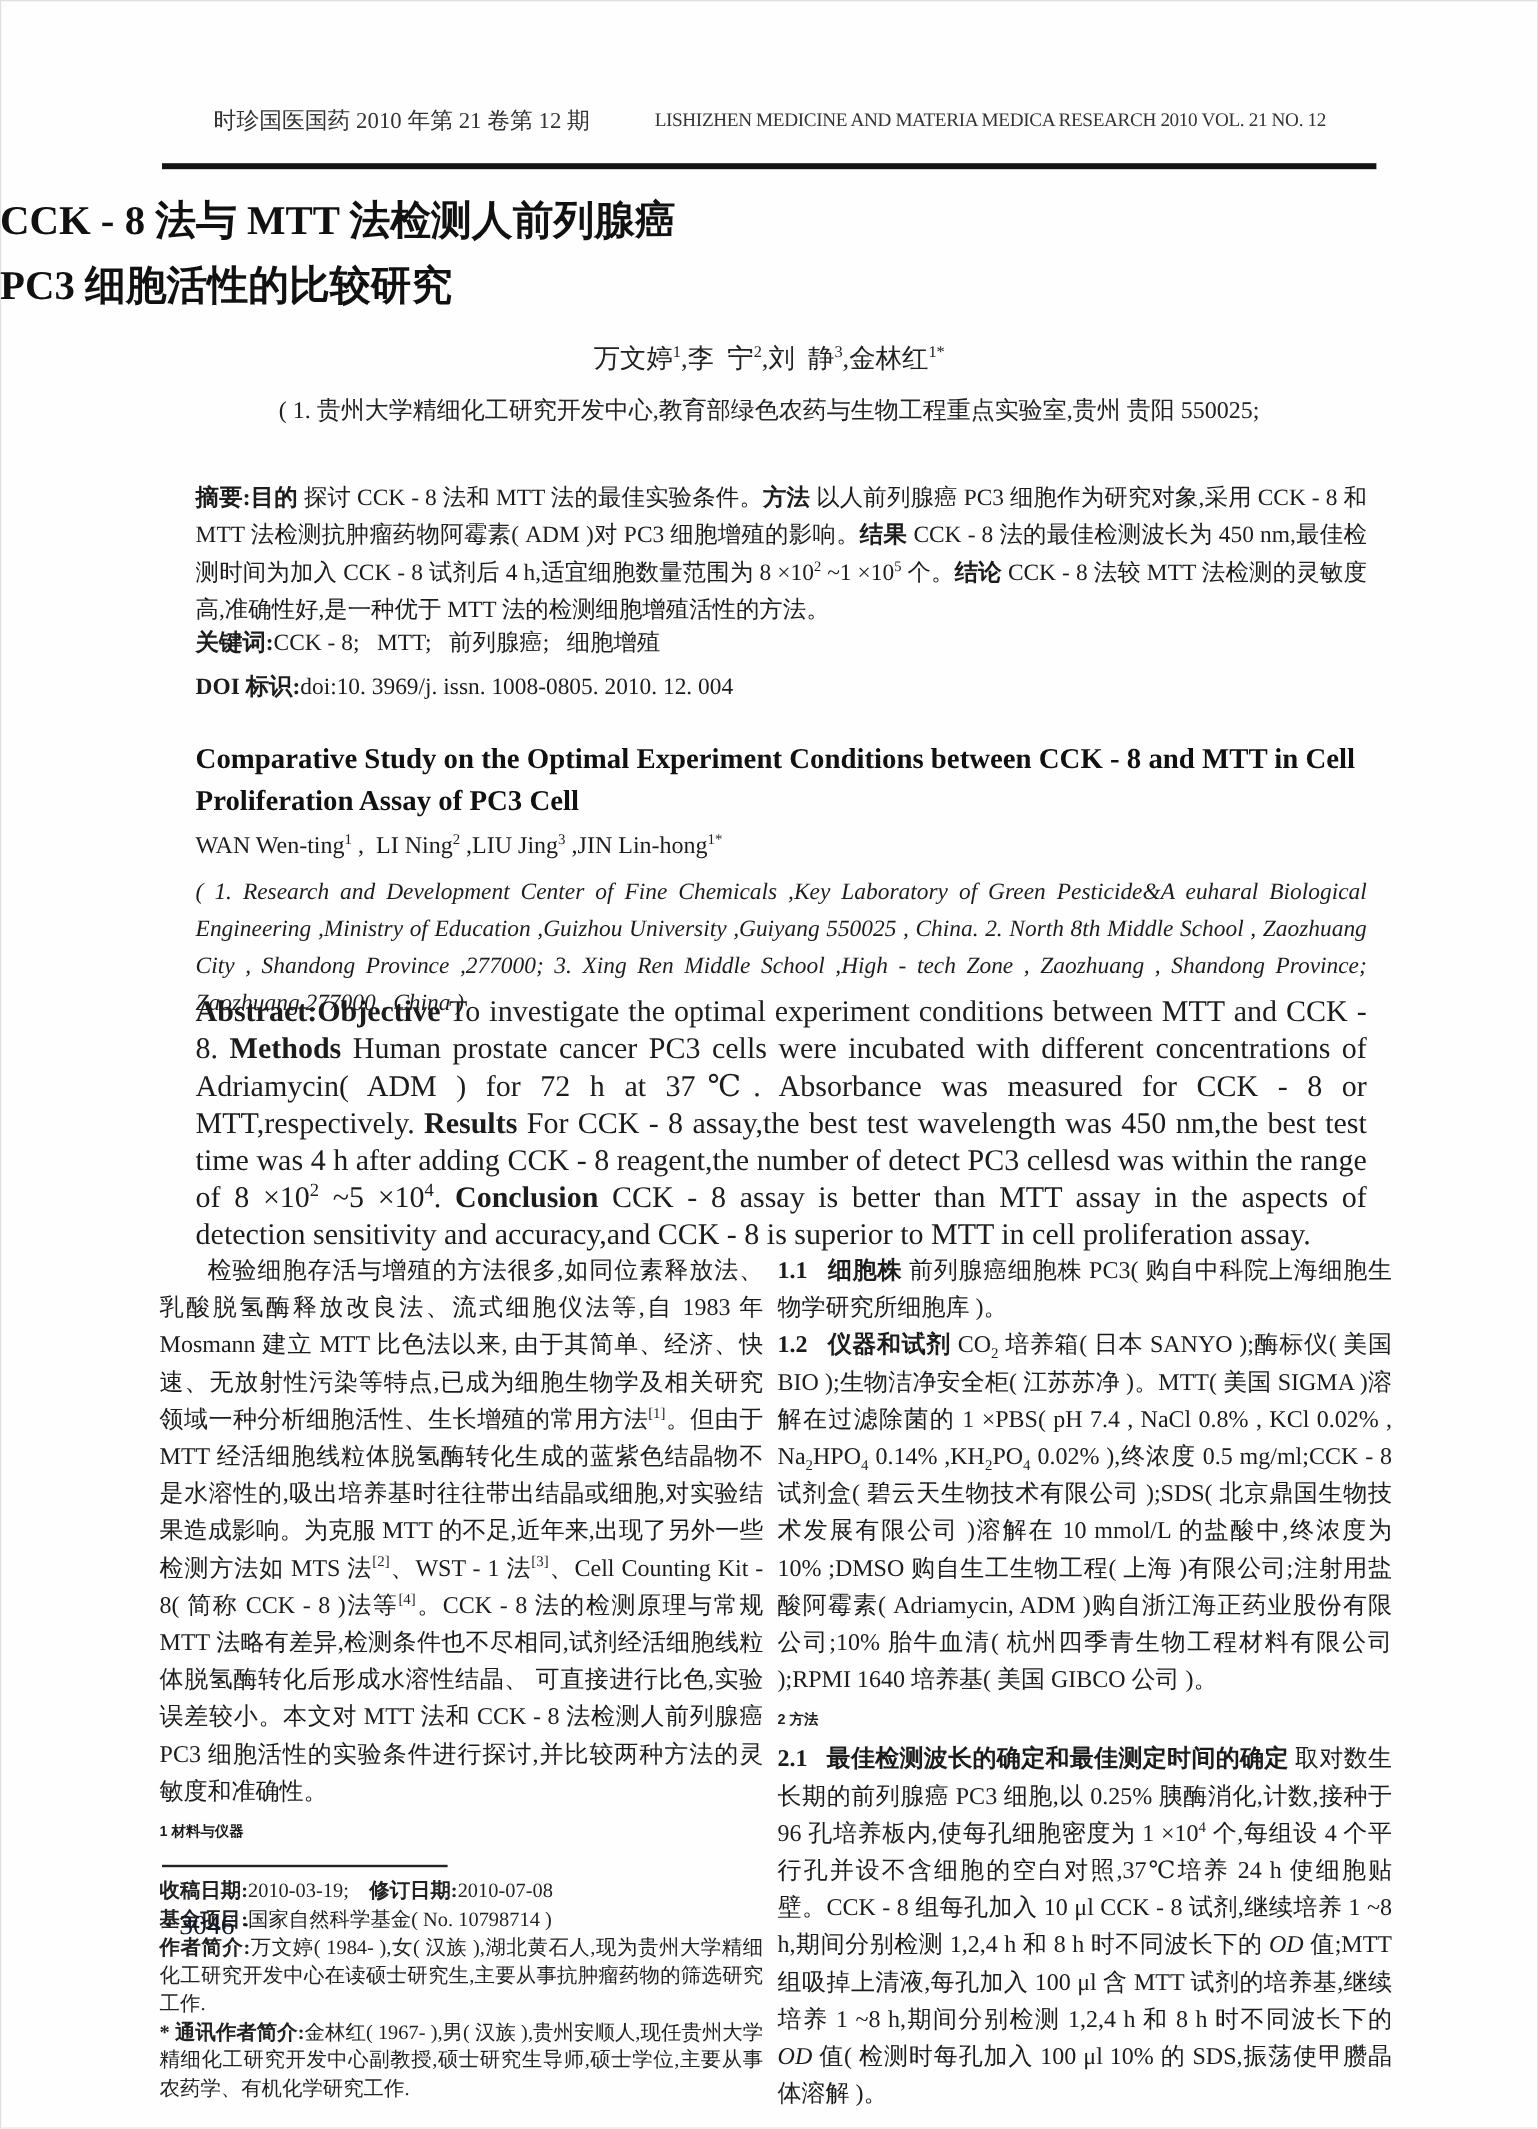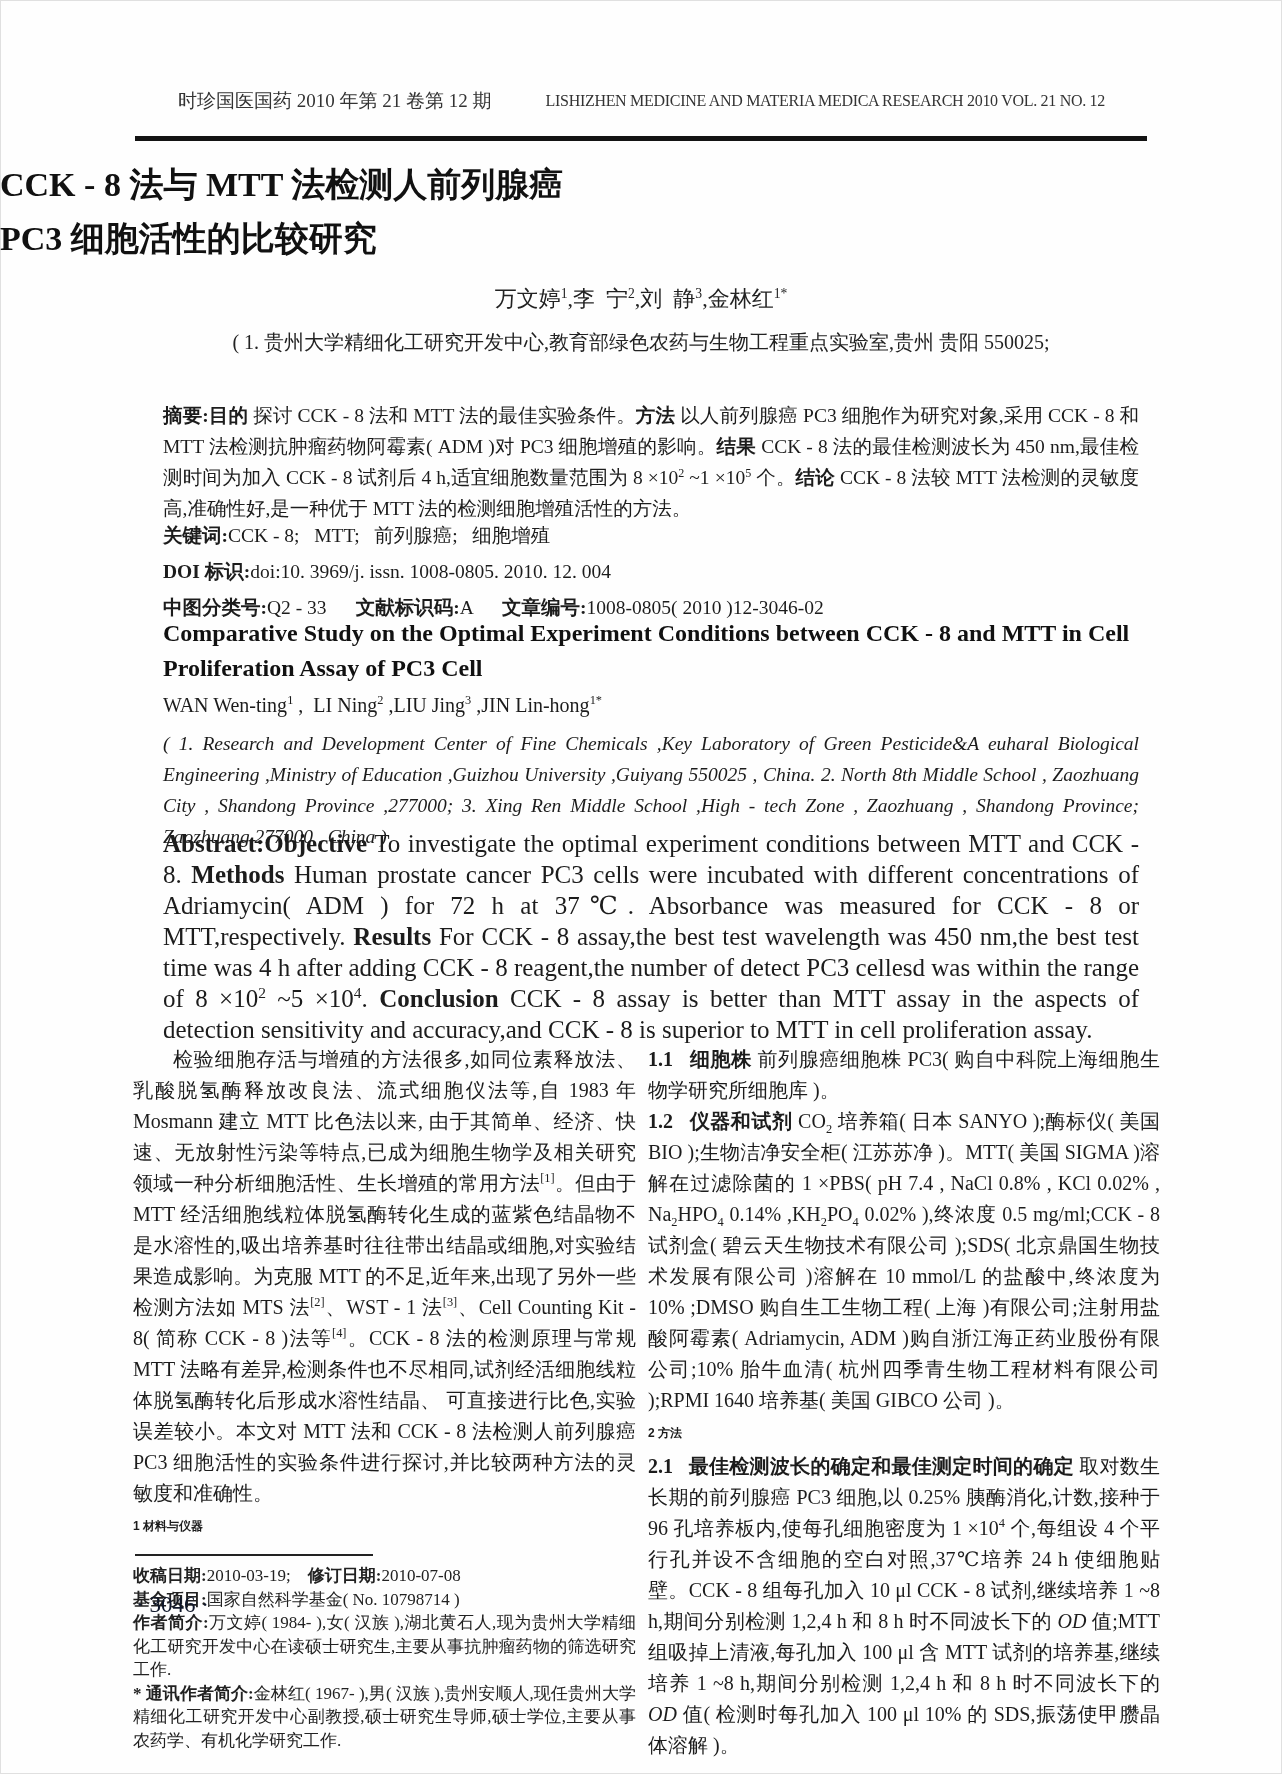--- a/index.html
+++ b/index.html
@@ -66,21 +66,20 @@
   </div>
 
   <div class="abs authors-cn rich"><span>万文婷</span><sup>1</sup><span>,李  宁</span><sup>2</sup><span>,刘  静</span><sup>3</sup><span>,金林红</span><sup>1*</sup></div>
   <div class="abs affil-cn">
     <div>( 1. 贵州大学精细化工研究开发中心,教育部绿色农药与生物工程重点实验室,贵州 贵阳  550025;</div>
   </div>
 
   <div class="abs blk abstract-cn rich"><span style="font-weight: bold;">摘要:目的</span><span> 探讨 CCK - 8 法和 MTT 法的最佳实验条件。</span><span style="font-weight: bold;">方法</span><span> 以人前列腺癌 PC3 细胞作为研究对象,采用 CCK - 8 和 MTT 法检测抗肿瘤药物阿霉素( ADM )对 PC3 细胞增殖的影响。</span><span style="font-weight: bold;">结果</span><span> CCK - 8 法的最佳检测波长为 450 nm,最佳检测时间为加入 CCK - 8 试剂后 4 h,适宜细胞数量范围为 8 ×10</span><sup>2</sup><span> ~1 ×10</span><sup>5</sup><span> 个。</span><span style="font-weight: bold;">结论</span><span> CCK - 8 法较 MTT 法检测的灵敏度高,准确性好,是一种优于 MTT 法的检测细胞增殖活性的方法。</span></div>
   <div class="abs blk kw-cn rich"><span style="font-weight: bold;">关键词:</span><span>CCK - 8;   MTT;   前列腺癌;   细胞增殖</span></div>
   <div class="abs blk doi-line rich"><span style="font-weight: bold;">DOI 标识:</span><span>doi:10. 3969/j. issn. 1008-0805. 2010. 12. 004</span></div>
-  <div class="abs blk clc-line rich"><span style="font-weight: bold;">中图分类号:</span><span>Q2 - 33      </span><span style="font-weight: bold;">文献标识码:</span><span>A      </span><span style="font-weight: bold;">文章编号:</span><span>1008-0805( 2010 )12-3046-02</span></div>
 
   <div class="abs blk title-en">Comparative Study on the Optimal Experiment Conditions between CCK - 8 and MTT in Cell Proliferation Assay of PC3 Cell</div>
   <div class="abs blk authors-en rich"><span>WAN Wen-ting</span><sup>1</sup><span> ,  LI Ning</span><sup>2</sup><span> ,LIU Jing</span><sup>3</sup><span> ,JIN Lin-hong</span><sup>1*</sup></div>
   <div class="abs blk affil-en">( 1. Research and Development Center of Fine Chemicals ,Key Laboratory of Green Pesticide&amp;A euharal Biological Engineering ,Ministry of Education ,Guizhou University ,Guiyang 550025 , China.  2. North 8th Middle School , Zaozhuang City ,  Shandong Province ,277000;  3. Xing Ren Middle School  ,High - tech Zone ,  Zaozhuang  , Shandong Province;  Zaozhuang 277000 ,  China )</div>
   <div class="abs blk abstract-en rich"><span style="font-weight: bold;">Abstract:</span><span style="font-weight: bold;">Objective</span><span> To investigate the optimal experiment conditions between MTT and CCK - 8. </span><span style="font-weight: bold;">Methods</span><span> Human prostate cancer PC3 cells were incubated with different concentrations of Adriamycin( ADM ) for 72 h at 37℃. Absorbance was measured for CCK - 8 or MTT,respectively. </span><span style="font-weight: bold;">Results</span><span> For CCK - 8 assay,the best test wavelength was 450 nm,the best test time was 4 h after adding CCK - 8 reagent,the number of detect PC3 cellesd was within the range of 8 ×10</span><sup>2</sup><span> ~5 ×10</span><sup>4</sup><span>. </span><span style="font-weight: bold;">Conclusion</span><span> CCK - 8 assay is better than MTT assay in the aspects of detection sensitivity and accuracy,and CCK - 8 is superior to MTT in cell proliferation assay.</span></div>
 
   <div class="abs col col-left">
     <div class="indent rich"><span>检验细胞存活与增殖的方法很多,如同位素释放法、乳酸脱氢酶释放改良法、流式细胞仪法等,自 1983 年 Mosmann 建立 MTT 比色法以来, 由于其简单、经济、快速、无放射性污染等特点,已成为细胞生物学及相关研究领域一种分析细胞活性、生长增殖的常用方法</span><sup>[1]</sup><span>。但由于 MTT 经活细胞线粒体脱氢酶转化生成的蓝紫色结晶物不是水溶性的,吸出培养基时往往带出结晶或细胞,对实验结果造成影响。为克服 MTT 的不足,近年来,出现了另外一些检测方法如 MTS 法</span><sup>[2]</sup><span>、WST - 1 法</span><sup>[3]</sup><span>、Cell Counting Kit - 8( 简称 CCK - 8 )法等</span><sup>[4]</sup><span>。CCK - 8 法的检测原理与常规 MTT 法略有差异,检测条件也不尽相同,试剂经活细胞线粒体脱氢酶转化后形成水溶性结晶、 可直接进行比色,实验误差较小。本文对 MTT 法和 CCK - 8 法检测人前列腺癌 PC3 细胞活性的实验条件进行探讨,并比较两种方法的灵敏度和准确性。</span></div>
     <div class="sec-head">1   材料与仪器</div>
     <div class="fn-rule"></div>

